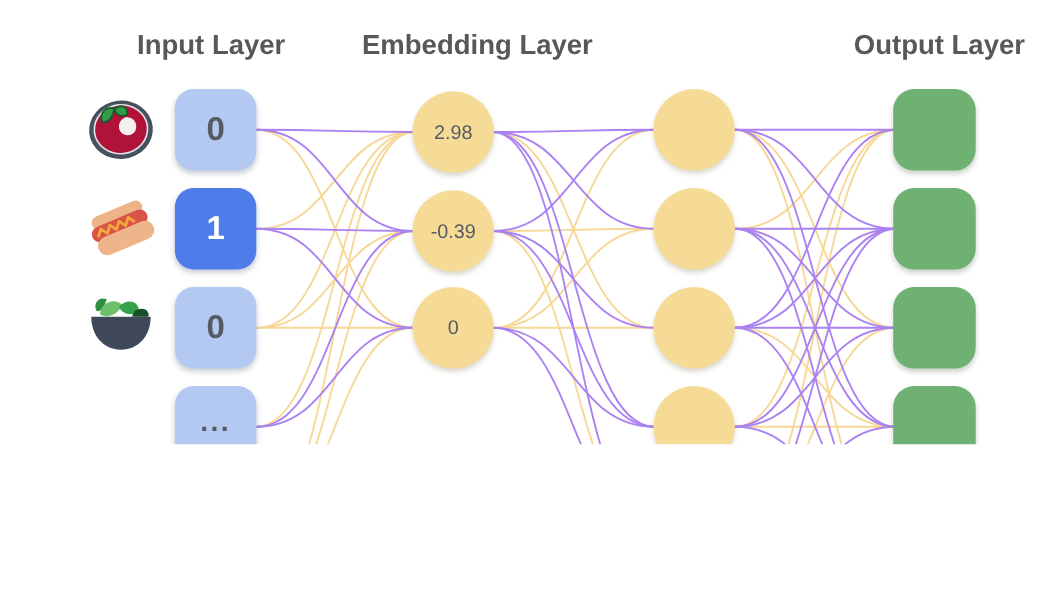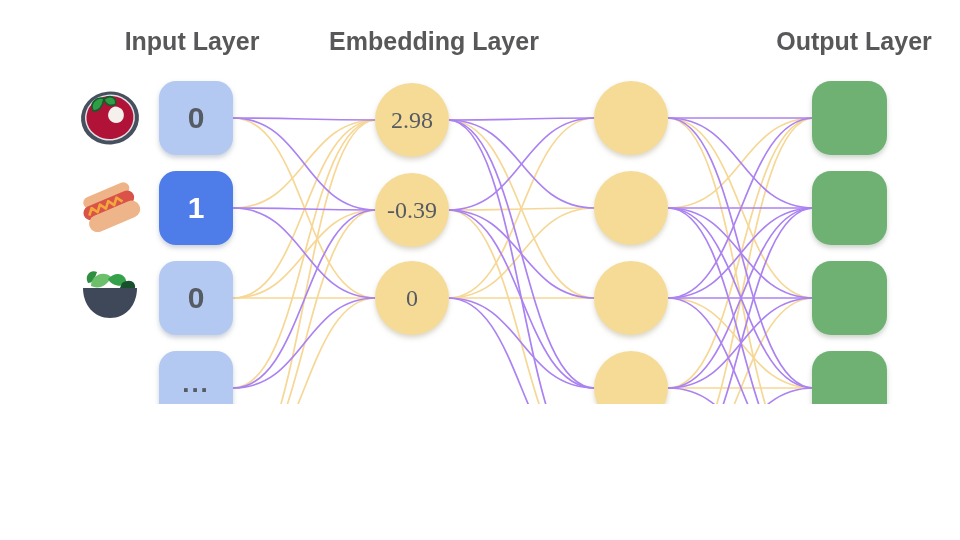--- a/index.html
+++ b/index.html
@@ -19,23 +19,22 @@
   .node{position:absolute;display:flex;align-items:center;justify-content:center;box-sizing:border-box;}
   .input-node{
     width:74px;height:74px;border-radius:17px;background:var(--c-input,#b3c9f1);
     color:var(--c-node-text,#565b63);font-size:30px;font-weight:bold;
     box-shadow:0 3px 5px rgba(110,125,150,.35);
   }
   .input-node.active{background:var(--c-input-active,#4e7de9);color:var(--c-active-text,#ffffff);}
   .input-node.dots{font-size:26px;letter-spacing:2px;padding-bottom:10px;}
   .round-node{
     width:74px;height:74px;border-radius:50%;background:var(--c-yellow,#f6db96);
-    color:var(--c-node-text,#53575c);font-size:24px;font-weight:normal;
+    color:var(--c-node-text,#53575c);font-size:18px;font-weight:normal;
     box-shadow:0 3px 5px rgba(150,140,110,.35);
-    font-family:Liberation Serif, serif;
   }
   .output-node{
     width:75px;height:74px;border-radius:19px;background:var(--c-output,#6fb172);
     box-shadow:0 3px 5px rgba(110,130,110,.35);
   }
   .emoji{position:absolute;width:64px;height:64px;}
   .emoji svg{width:100%;height:100%;display:block;}
 </style>
 </head>
 <body>

